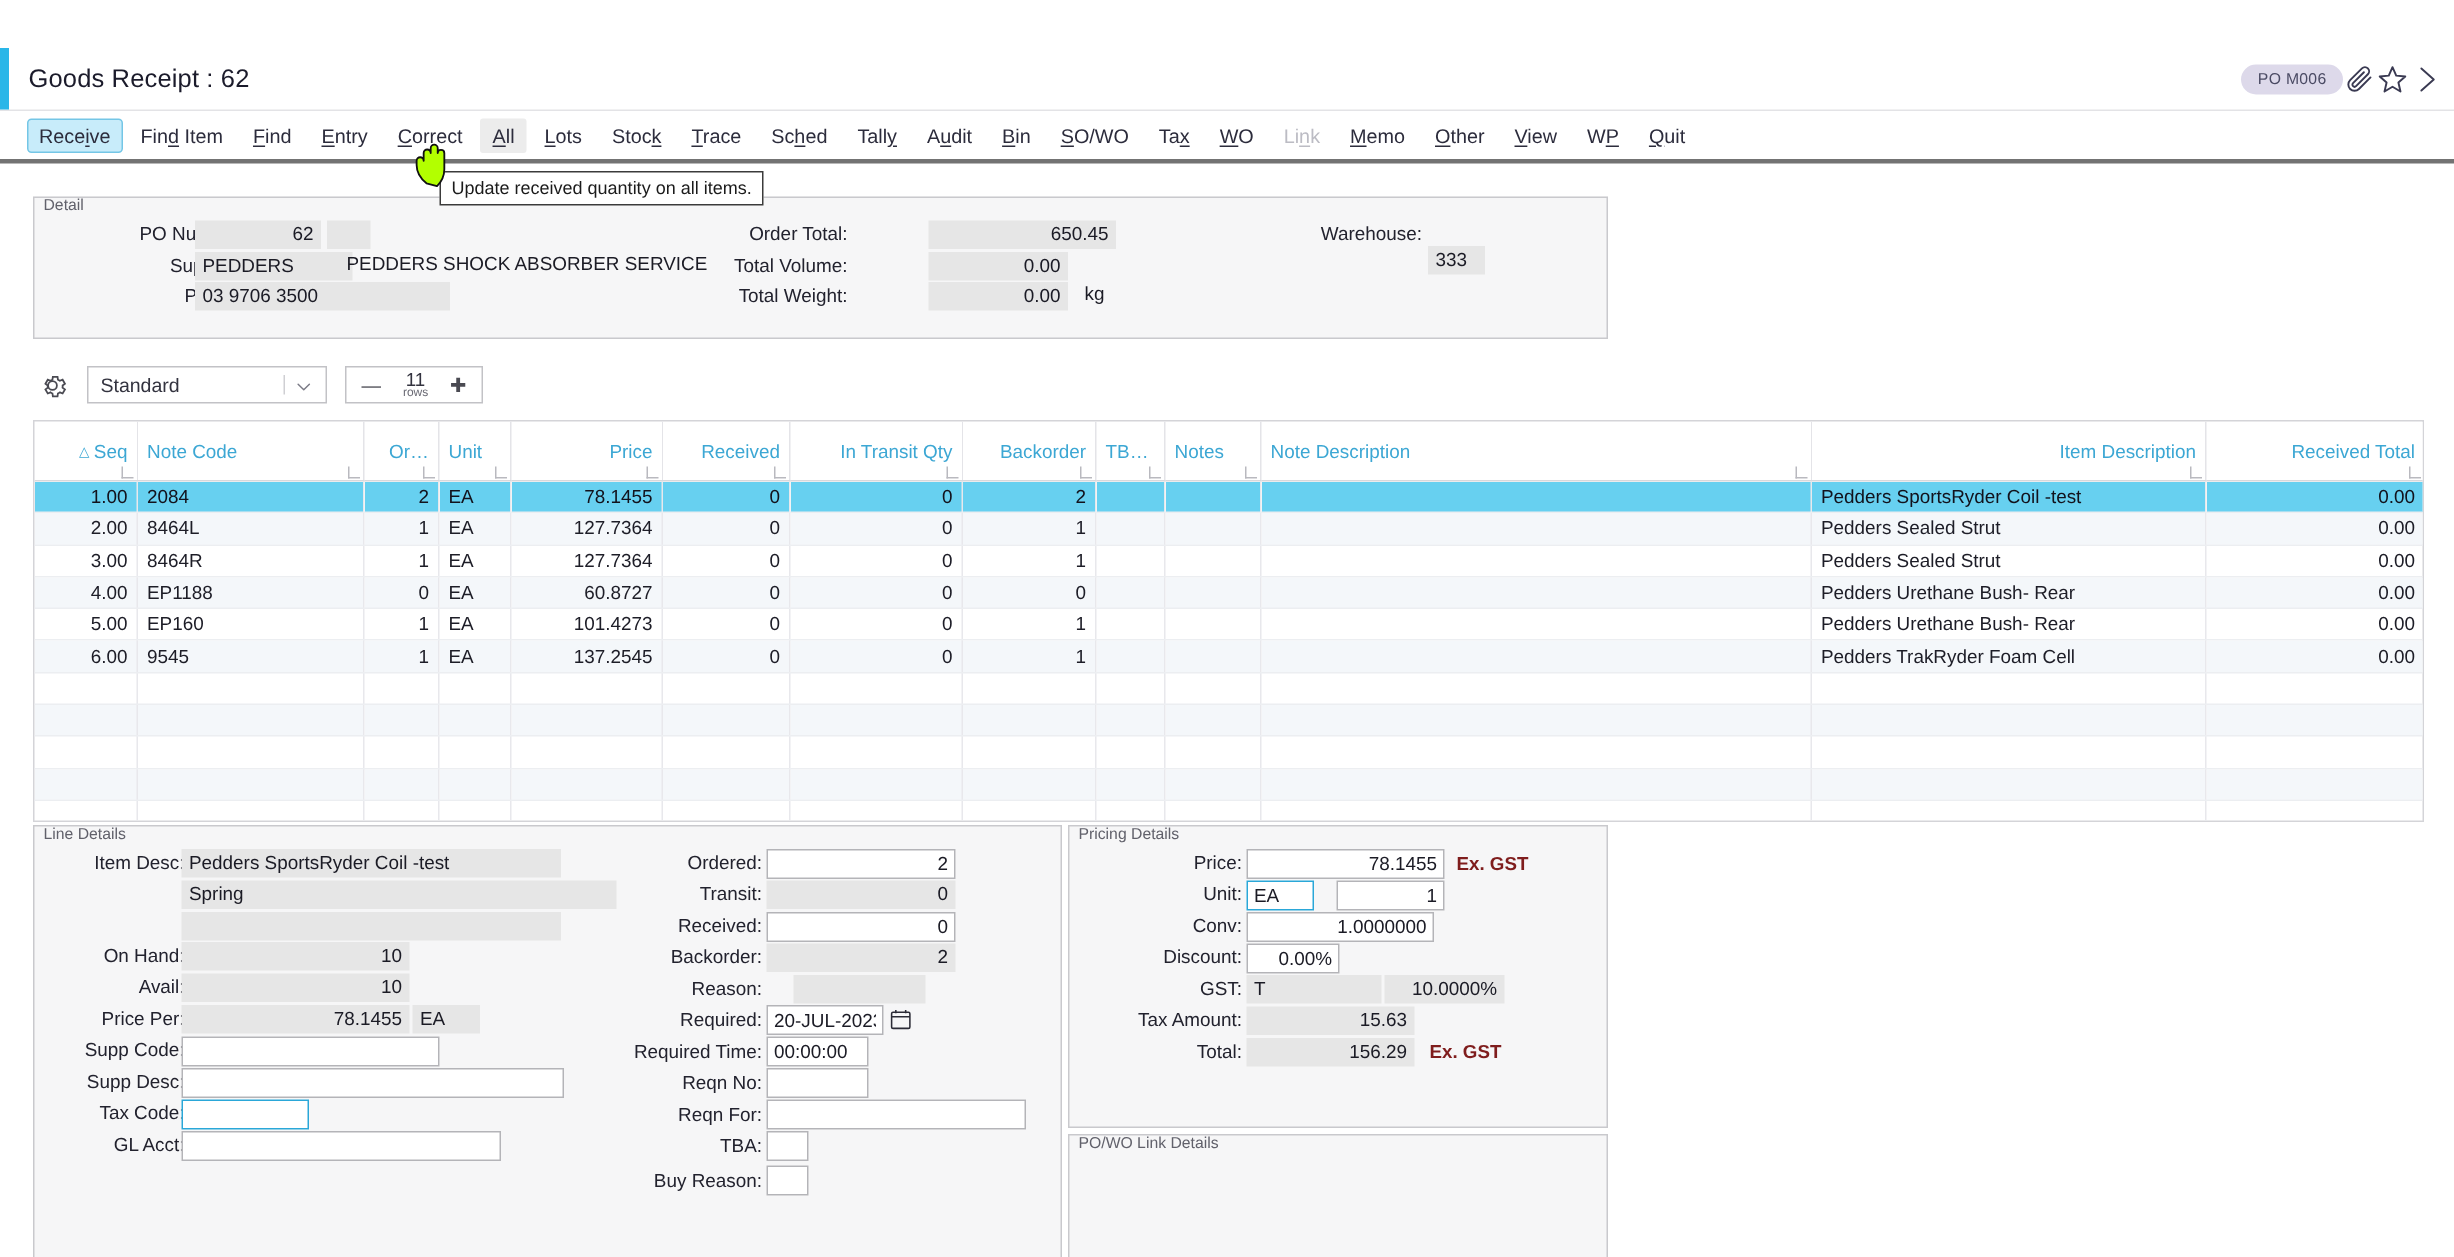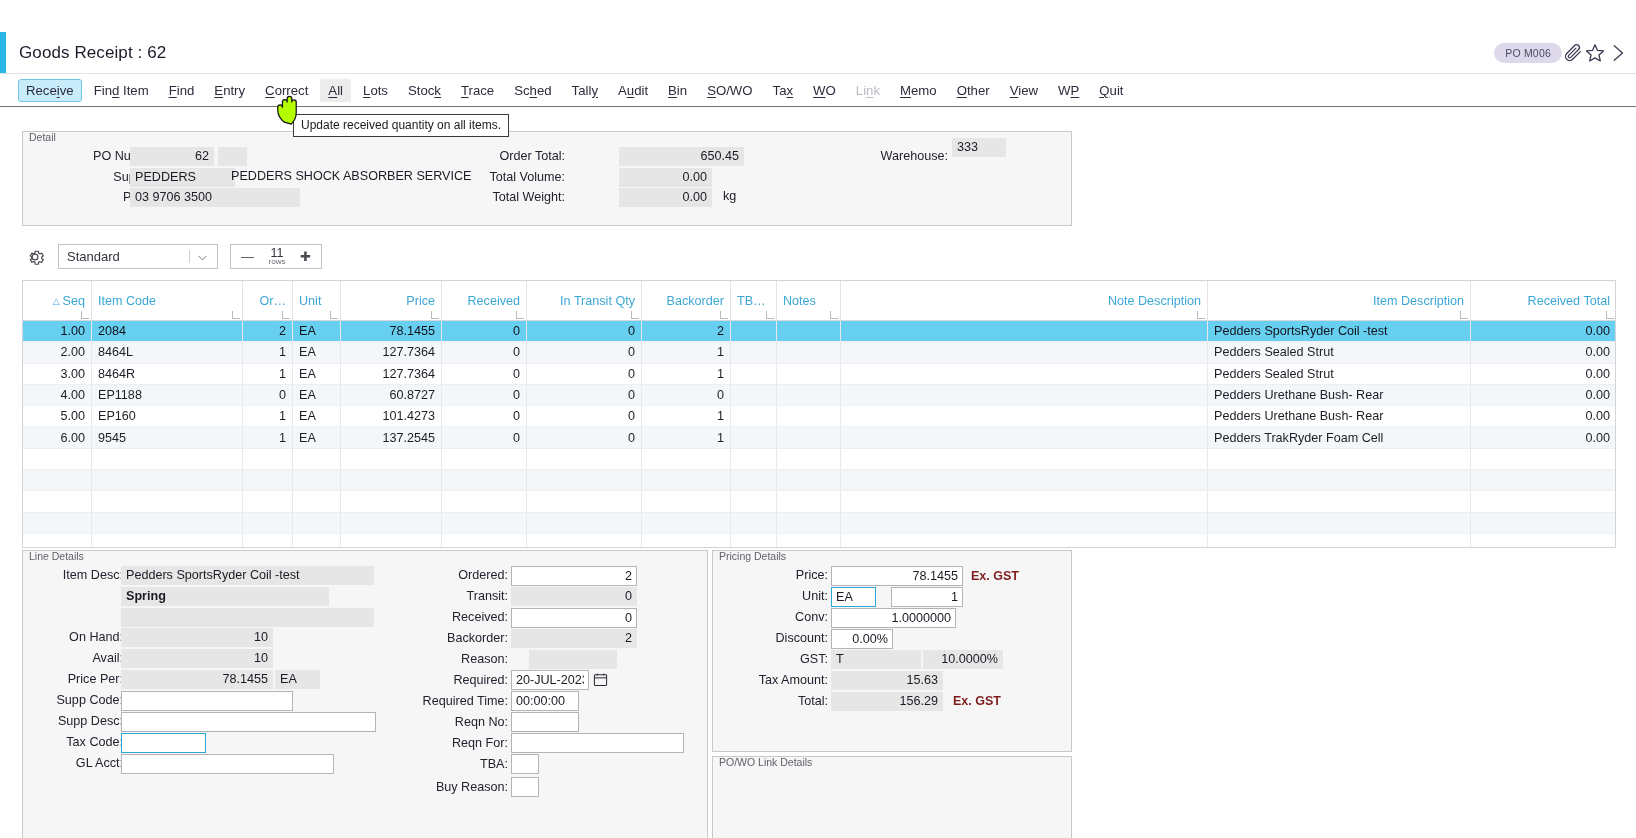--- a/index.html
+++ b/index.html
@@ -57,21 +57,21 @@
   .ticon { width: 22px; height: 22px; color: #3a3a52; display:block; }
   .ticon svg { display:block; }
 
   
   .menubar {
     height: 32px;
     background: #ffffff;
     display: flex;
     align-items: center;
     padding: 0 0 0 18px;
-    border-bottom: 1px solid #737373;
+    border-bottom: 3px solid #737373;
     position: relative;
     z-index: 5;
   }
   .menu-item {
     font-size: 13.2px;
     color: #2c2c3c;
     padding: 4px 8px;
     margin-right: 4px;
     white-space: nowrap;
     cursor: default;
@@ -337,21 +337,21 @@
     <div class="ro r" style="left:596px; top:15px; width:125px;">650.45</div>
 
     <div class="lbl" style="left:444px; top:38px; width:98px;">Total Volume:</div>
     <div class="ro r" style="left:596px; top:36px; width:93px;">0.00</div>
 
     <div class="lbl" style="left:444px; top:58px; width:98px;">Total Weight:</div>
     <div class="ro r" style="left:596px; top:56px; width:93px;">0.00</div>
     <div class="plain" style="left:700px; top:57px;">kg</div>
 
     <div class="lbl" style="left:830px; top:17px; width:95px;">Warehouse:</div>
-    <div class="ro" style="left:929px; top:6px; width:54px;">333</div>
+    <div class="ro" style="left:929px; top:32px; width:38px;">333</div>
   </div>
 
   <div class="gridtools">
     <div class="gear">
       <svg viewBox="0 0 24 24" width="22" height="22" fill="none" stroke="currentColor" stroke-width="1.3">
         <circle cx="12" cy="12" r="3.2"></circle>
         <path d="M19.3 13.6a7.6 7.6 0 0 0 .06-1.6l1.7-1.3-1.7-2.9-2 .8a7.5 7.5 0 0 0-1.4-.8l-.3-2.1h-3.4l-.3 2.1a7.5 7.5 0 0 0-1.4.8l-2-.8-1.7 2.9 1.7 1.3a7.6 7.6 0 0 0 0 1.6l-1.7 1.3 1.7 2.9 2-.8c.43.33.9.6 1.4.8l.3 2.1h3.4l.3-2.1c.5-.2.97-.47 1.4-.8l2 .8 1.7-2.9z"></path>
       </svg>
     </div>
     <div class="select-box">
@@ -371,30 +371,30 @@
       </span>
       <span class="sym">✚</span>
     </div>
   </div>
 
   <div class="grid">
     <table class="g">
       <thead>
         <tr id="gridHeadRow">
             <th style="width: 56px; text-align: right;"><span class="sorticon">△</span><span>Seq</span><span class="rsz"></span></th>
-            <th style="width: 138px; text-align: left;"><span>Item Code</span><span class="rsz"></span></th>
+            <th style="width: 138px; text-align: left;"><span>Note Code</span><span class="rsz"></span></th>
             <th style="width: 37px; text-align: right;"><span>Or…</span><span class="rsz"></span></th>
             <th style="width: 35px; text-align: left;"><span>Unit</span><span class="rsz"></span></th>
             <th style="width: 88px; text-align: right;"><span>Price</span><span class="rsz"></span></th>
             <th style="width: 72px; text-align: right;"><span>Received</span><span class="rsz"></span></th>
             <th style="width: 102px; text-align: right;"><span>In Transit Qty</span><span class="rsz"></span></th>
             <th style="width: 76px; text-align: right;"><span>Backorder</span><span class="rsz"></span></th>
             <th style="width: 33px; text-align: left;"><span>TB…</span><span class="rsz"></span></th>
             <th style="width: 51px; text-align: left;"><span>Notes</span><span class="rsz"></span></th>
-            <th style="width: 354px; text-align: right;"><span>Note Description</span><span class="rsz"></span></th>
+            <th style="width: 354px; text-align: left;"><span>Note Description</span><span class="rsz"></span></th>
             <th style="width: 250px; text-align: right;"><span>Item Description</span><span class="rsz"></span></th>
             <th style="width: 133px; text-align: right;"><span>Received Total</span><span class="rsz"></span></th>
           </tr>
       </thead>
       <tbody id="gridBody">
           <tr class="sel ">
             <td style="text-align: right;">1.00</td>
             <td style="text-align: left;">2084</td>
             <td style="text-align: right;">2</td>
             <td style="text-align: left;">EA</td>
@@ -560,21 +560,21 @@
           </tr>
         </tbody>
     </table>
   </div>
 
   <div class="groupbox" id="lineDetails">
     <div class="gb-title">Line Details</div>
 
     <div class="lbl" style="left:10px; top:17px; width:90px;">Item Desc:</div>
     <div class="ro" style="left:98px; top:15px; width:253px;">Pedders SportsRyder Coil -test</div>
-    <div class="ro" style="left:98px; top:36px; width:208px;font-weight:bold;">Spring</div>
+    <div class="ro" style="left:98px; top:36px; width:290px;">Spring</div>
     <div class="ro" style="left:98px; top:57px; width:253px;"></div>
 
     <div class="lbl" style="left:10px; top:79px; width:90px;">On Hand:</div>
     <div class="ro r" style="left:98px; top:77px; width:152px;">10</div>
 
     <div class="lbl" style="left:10px; top:100px; width:90px;">Avail:</div>
     <div class="ro r" style="left:98px; top:98px; width:152px;">10</div>
 
     <div class="lbl" style="left:10px; top:121px; width:90px;">Price Per:</div>
     <div class="ro r" style="left:98px; top:119px; width:152px;">78.1455</div>

